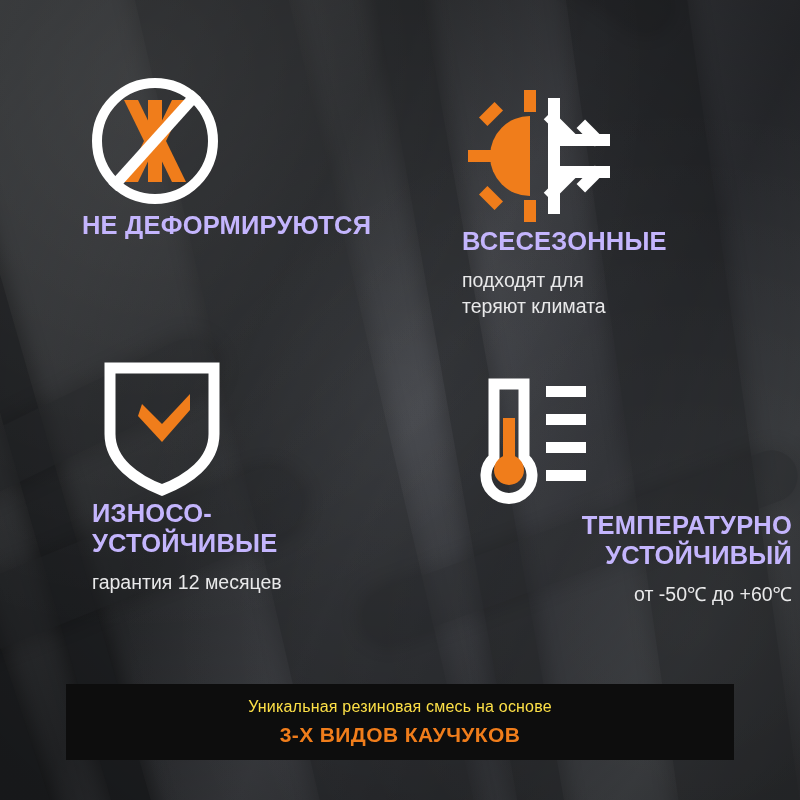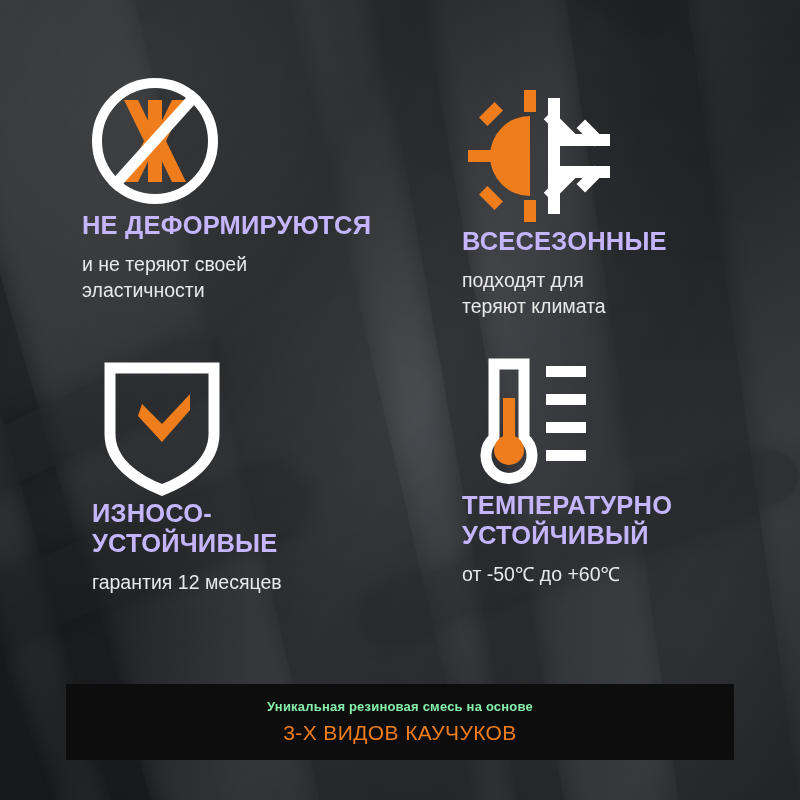--- a/index.html
+++ b/index.html
@@ -50,21 +50,21 @@
     width: 800px;
     height: 800px;
   }
   .cell {
     position: absolute;
     width: 330px;
   }
   .cell-1 { left: 82px;  top: 70px;  }
   .cell-2 { left: 462px; top: 86px;  }
   .cell-3 { left: 92px;  top: 358px; }
-  .cell-4 { left: 462px; top: 350px; }
+  .cell-4 { left: 462px; top: 370px; text-align: right; }
 
   .icon-box {
     height: 140px;
     display: flex;
     align-items: flex-end;
   }
   .title {
     color: #c4b5fd;
     font-weight: bold;
     font-size: 25.5px;
@@ -88,29 +88,29 @@
     top: 684px;
     width: 668px;
     height: 76px;
     background: #0d0d0d;
     display: flex;
     flex-direction: column;
     align-items: center;
     justify-content: center;
   }
   .banner-l1 {
-    color: #86efac;
-    font-size: 13px;
-    font-weight: bold;
+    color: #fde047;
+    font-size: 16px;
+    font-weight: normal;
     letter-spacing: 0.2px;
   }
   .banner-l2 {
     color: #f07d1b;
     font-size: 21px;
-    font-weight: normal;
+    font-weight: bold;
     letter-spacing: 0.4px;
     margin-top: 7px;
     text-transform: uppercase;
   }
 
   
   .watermark {
     position: absolute;
     left: 0;
     top: 686px;
@@ -160,22 +160,20 @@
             <polygon points="90,30 104,30 84,71 70,71"></polygon>
             <polygon points="70,71 84,71 104,112 90,112"></polygon>
           </g>
 
           <circle cx="73" cy="71" r="58" fill="none" stroke="#ffffff" stroke-width="10"></circle>
 
           <rect x="67" y="8" width="11" height="126" fill="#ffffff" transform="rotate(42 73 71)"></rect>
         </svg>
       </div>
       <div class="title">НЕ ДЕФОРМИРУЮТСЯ</div>
-      <div class="subtitle">и не теряют своей
-эластичности</div>
     </div>
 
     <div class="cell cell-2">
       <div class="icon-box">
         <svg width="160" height="140" viewBox="0 0 160 140">
 
           <g fill="#f07d1b">
             <path d="M60 30 A40 40 0 0 0 60 110 Z" transform="translate(8,0)"></path>
             <rect x="62" y="4" width="12" height="22"></rect>
             <rect x="62" y="114" width="12" height="22"></rect>

